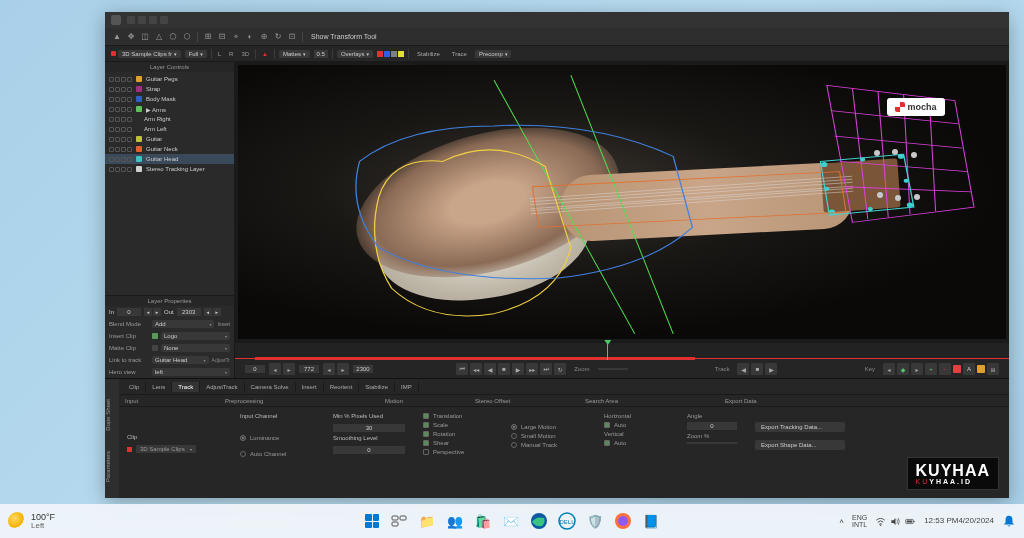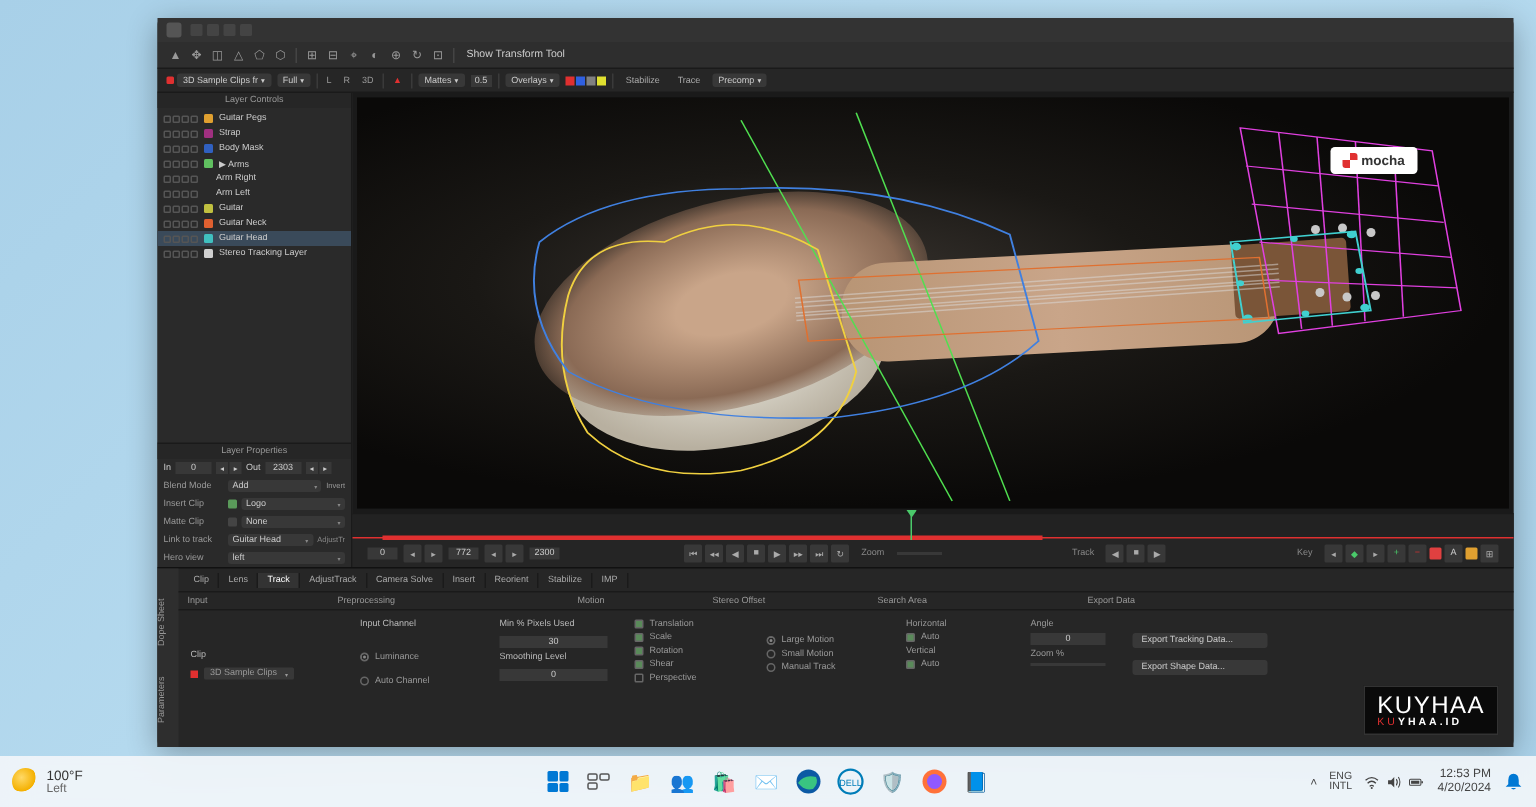--- a/index.html
+++ b/index.html
@@ -93,42 +93,42 @@
 .pcol .pc-drop{background:#383838;padding:1px 4px;min-width:60px;display:flex;justify-content:space-between;align-items:center;border-radius:1px}
 .pcol .pc-drop::after{content:"▾";font-size:4px}
 .pcol .pc-check{width:6px;height:6px;border:0.5px solid #666;border-radius:1px}
 .pcol .pc-check.on{background:#5a8a5a}
 .pcol .pc-radio{width:6px;height:6px;border:0.5px solid #666;border-radius:50%}
 .pcol .pc-radio.on{background:#888;box-shadow:inset 0 0 0 1px #262626}
 .pcol .pc-num{background:#383838;padding:1px 3px;min-width:16px;text-align:center}
 .pcol .pc-btn{background:#383838;padding:2px 6px;border-radius:2px;color:#ccc}
 .pcol .pc-dot{width:5px;height:5px;background:#e03030}
 .watermark{position:absolute;right:10px;bottom:8px;text-align:left}
-.watermark .wm1{font-size:16px;font-weight:400;color:#fff;letter-spacing:1px}
+.watermark .wm1{font-size:16px;font-weight:700;color:#fff;letter-spacing:1px}
 .watermark .wm2{font-size:7px;color:#e03030;letter-spacing:2px;margin-top:-2px}
 .watermark .wm2 b{color:#fff}
 .watermark .wm-border{border:1px solid #333;padding:4px 8px;background:#0a0a0a}
 .taskbar{position:absolute;bottom:0;left:0;right:0;height:34px;background:rgba(243,246,250,0.9);backdrop-filter:blur(10px);display:flex;align-items:center;padding:0 8px;font-size:9px;color:#333}
 .taskbar .weather{display:flex;align-items:center;gap:5px}
 .taskbar .weather .wicon{width:18px;height:18px;background:radial-gradient(circle at 35% 35%,#ffd966,#f4b000 55%,transparent 58%);border-radius:50%;position:relative}
 .taskbar .weather .wtxt{display:flex;flex-direction:column;line-height:1}
 .taskbar .weather .wtxt span:first-child{font-size:9px}
 .taskbar .weather .wtxt span:last-child{font-size:8px;color:#666}
 .taskbar .center{position:absolute;left:50%;transform:translateX(-50%);display:flex;align-items:center;gap:4px}
 .taskbar .center .start{width:22px;height:22px;display:grid;grid-template:1fr 1fr/1fr 1fr;gap:1px;padding:4px}
 .taskbar .center .start span{background:#0078d4;border-radius:1px}
 .taskbar .center .search{display:flex;align-items:center;background:#fff;border:1px solid #ddd;border-radius:14px;padding:3px 10px;width:130px;gap:5px}
 .taskbar .center .search svg{width:11px;height:11px}
 .taskbar .center .search span{color:#666;font-size:9px}
 .taskbar .center .tb-app{width:24px;height:24px;border-radius:3px;display:flex;align-items:center;justify-content:center;font-size:13px}
 .taskbar .tray{margin-left:auto;display:flex;align-items:center;gap:8px;font-size:8px;color:#444}
 .taskbar .tray .lang{display:flex;flex-direction:column;line-height:1;text-align:right;font-size:7px}
 .taskbar .tray .tri{display:flex;gap:4px;align-items:center}
 .taskbar .tray .tri svg{width:11px;height:11px}
-.taskbar .tray .clock{display:flex;flex-direction:column;line-height:1.1;text-align:right;font-size:8px}
+.taskbar .tray .clock{display:flex;flex-direction:row;line-height:1.1;text-align:right;font-size:8px}
 .taskbar .tray .notif{width:14px;height:14px;color:#0078d4}
 </style>
 </head>
 <body>
 
 <div class="wallpaper-bloom">
 <svg viewBox="0 0 600 300">
       <path d="M 300 280 Q 200 180 120 200 Q 100 150 180 130 Q 230 80 300 140 Q 370 80 420 130 Q 500 150 480 200 Q 400 180 300 280" fill="#1e5bc6" opacity="0.85"></path>
       <path d="M 300 280 Q 240 200 180 220 Q 200 160 260 170 Q 300 120 340 170 Q 400 160 420 220 Q 360 200 300 280" fill="#3a7ae0" opacity="0.9"></path>
     </svg>

